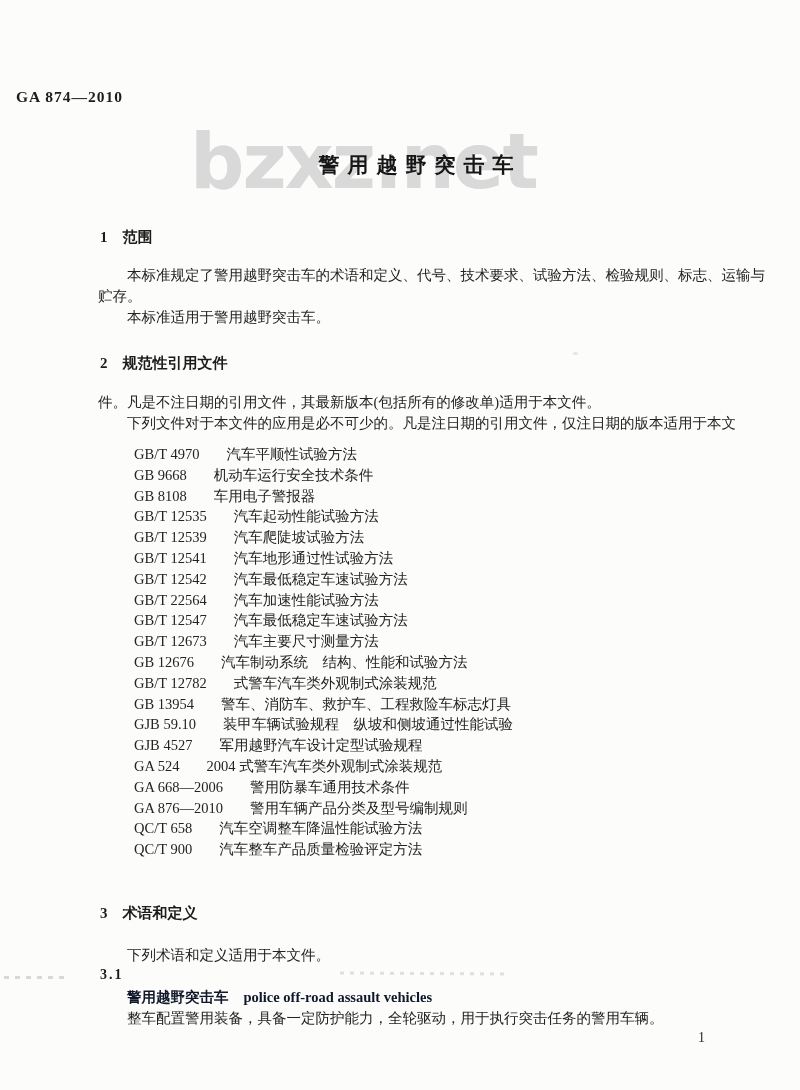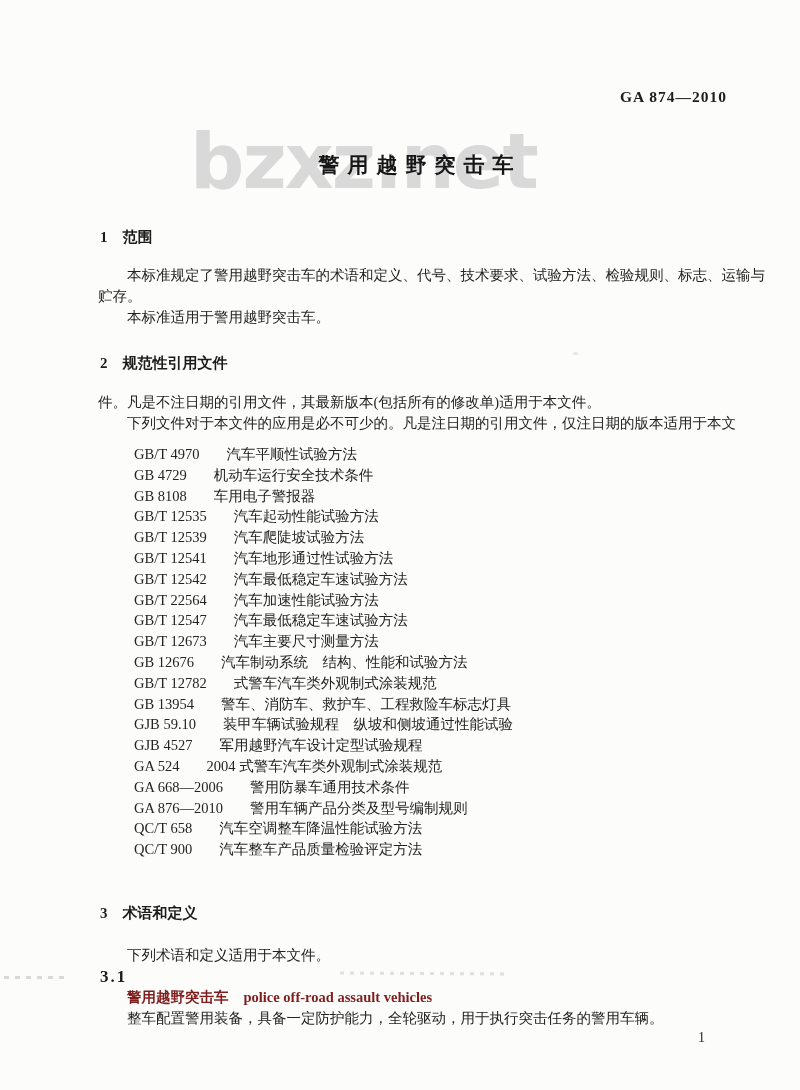--- a/index.html
+++ b/index.html
@@ -6,22 +6,22 @@
   .page{
     position:relative;
     width:800px;height:1090px;
     background:#fcfcfb;
     overflow:hidden;
     font-family:"Liberation Serif","DejaVu Serif",serif;
     color:#212121;
   }
   
   .doc-code{
-    position:absolute;top:88px;left:0;width:727px;
-    text-align:right;font-weight:bold;font-size:15.5px;letter-spacing:1px;
+    position:absolute;top:88px;left:16px;width:727px;
+    text-align:left;font-weight:bold;font-size:15.5px;letter-spacing:1px;
     white-space:nowrap;color:#1d1d1d;
   }
   
   .watermark{
     position:absolute;top:124px;left:190px;
     font-family:"DejaVu Sans","Liberation Sans",sans-serif;
     font-weight:bold;font-size:76px;line-height:1;
     letter-spacing:-2px;color:#d9d9d9;z-index:1;
     user-select:none;white-space:nowrap;
   }
@@ -46,25 +46,25 @@
   .ref-list{
     position:absolute;top:444px;left:134px;
     font-size:14.5px;line-height:20.8px;color:#232323;
   }
   .ref-line{white-space:nowrap;}
   .ref-gap{display:inline-block;width:27px;}
   #sec3-heading{top:904px;}
   #sec3-intro{top:946px;left:127px;position:absolute;font-size:14.5px;white-space:nowrap;color:#232323;}
   .clause-num{
     position:absolute;top:967px;left:100px;
-    font-size:17px;font-weight:600;letter-spacing:2px;color:#1c1c1c;
+    font-size:14px;font-weight:600;letter-spacing:2px;color:#1c1c1c;
   }
   .term-line{
     position:absolute;top:988px;left:127px;
-    font-size:14.5px;font-weight:bold;color:#7f1d1d;white-space:nowrap;
+    font-size:14.5px;font-weight:bold;color:#0f172a;white-space:nowrap;
   }
   .term-line .term-en{margin-left:15px;font-family:"Liberation Serif","DejaVu Serif",serif;}
   .definition{
     position:absolute;top:1009px;left:127px;
     font-size:14.5px;color:#232323;white-space:nowrap;
   }
   .page-number{
     position:absolute;top:1030px;left:698px;
     font-size:14px;color:#2a2a2a;
   }
@@ -114,21 +114,21 @@
     <div class="line indent">下列文件对于本文件的应用是必不可少的。凡是注日期的引用文件，仅注日期的版本适用于本文</div>
   </div>
 
   <div class="ref-list">
 
       <div class="ref-line">
         <span class="ref-code">GB/T 4970</span><span class="ref-gap"></span><span class="ref-title">汽车平顺性试验方法</span>
       </div>
 
       <div class="ref-line">
-        <span class="ref-code">GB 4729</span><span class="ref-gap"></span><span class="ref-title">机动车运行安全技术条件</span>
+        <span class="ref-code">GB 9668</span><span class="ref-gap"></span><span class="ref-title">机动车运行安全技术条件</span>
       </div>
 
       <div class="ref-line">
         <span class="ref-code">GB 8108</span><span class="ref-gap"></span><span class="ref-title">车用电子警报器</span>
       </div>
 
       <div class="ref-line">
         <span class="ref-code">GB/T 12535</span><span class="ref-gap"></span><span class="ref-title">汽车起动性能试验方法</span>
       </div>
 

